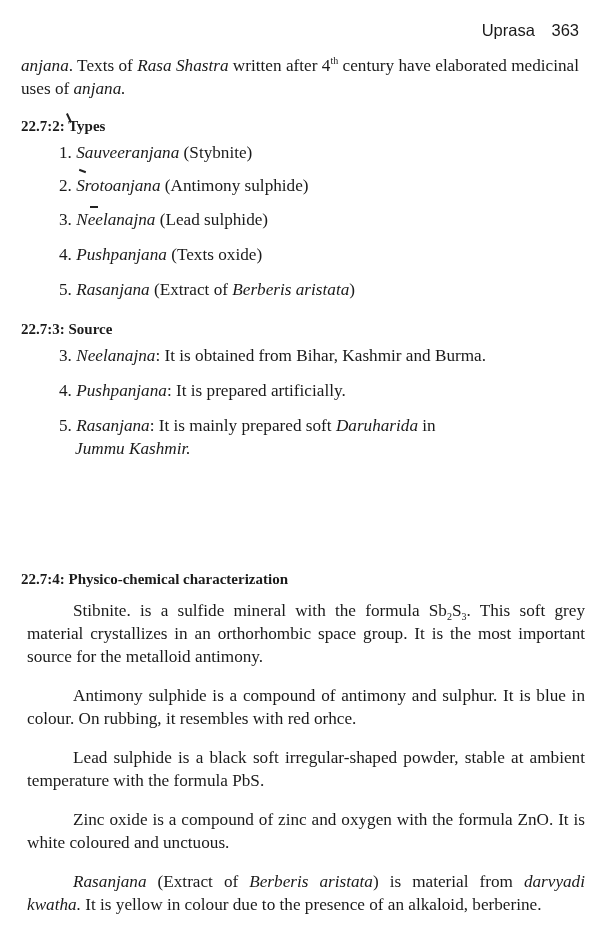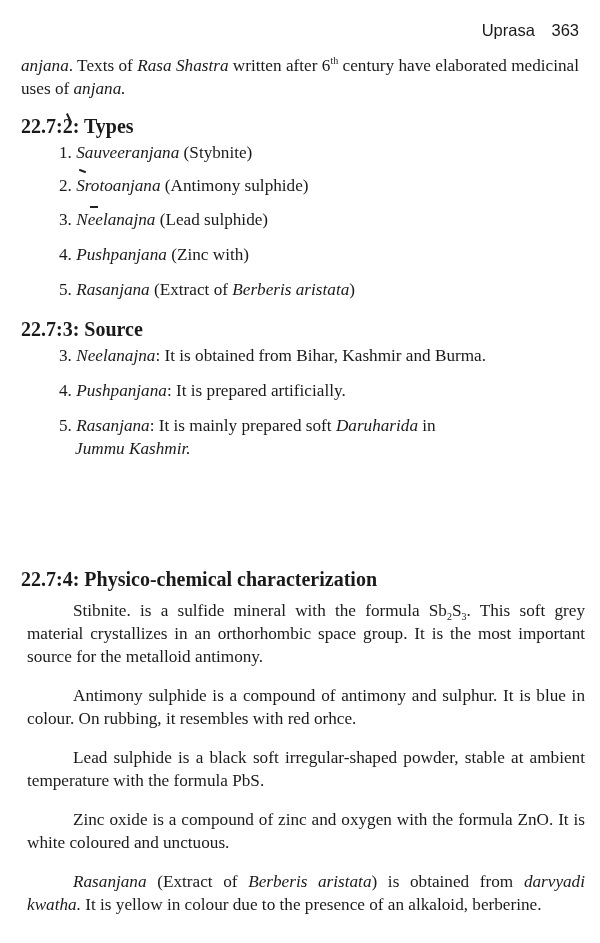--- a/index.html
+++ b/index.html
@@ -38,21 +38,21 @@
     .para-top {
       position: absolute;
       top: 54px;
       left: 0;
       width: 558px;
     }
     .section-heading {
       position: absolute;
       left: 0;
       font-weight: bold;
-      font-size: 20px;
+      font-size: 15px;
       line-height: 23px;
     }
     .list {
       position: absolute;
       left: 38px;
       width: 512px;
       margin: 0;
       padding: 0;
       list-style: none;
     }
@@ -83,47 +83,47 @@
 </head>
 <body>
 
 <div class="running-head">
   <span class="rh-title">Uprasa</span>
   <span>363</span>
 </div>
 
 <div class="page">
 
-  <p class="body-text para-top" style="margin:0"><i>anjana</i><span>. Texts of </span><i>Rasa Shastra</i><span> written after 6</span><sup>th</sup><span> century have elaborated medicinal uses of </span><i>anjana.</i></p>
+  <p class="body-text para-top" style="margin:0"><i>anjana</i><span>. Texts of </span><i>Rasa Shastra</i><span> written after 4</span><sup>th</sup><span> century have elaborated medicinal uses of </span><i>anjana.</i></p>
 
   <div class="section-heading" style="top:115px">22.7:2: Types</div>
   <ul class="list" style="top:141px">
     <li style="height:33px"><span class="num">1.</span> <i>Sauveeranjana</i><span> (Stybnite)</span></li>
     <li style="height:34px"><span class="num">2.</span> <i>Srotoanjana</i><span> (Antimony sulphide)</span></li>
     <li style="height:35px"><span class="num">3.</span> <i>Neelanajna</i><span> (Lead sulphide)</span></li>
-    <li style="height:35px"><span class="num">4.</span> <i>Pushpanjana</i><span> (Zinc with)</span></li>
+    <li style="height:35px"><span class="num">4.</span> <i>Pushpanjana</i><span> (Texts oxide)</span></li>
     <li style="height:34px"><span class="num">5.</span> <i>Rasanjana</i><span> (Extract of </span><i>Berberis aristata</i><span>)</span></li>
   </ul>
 
   <div class="section-heading" style="top:318px">22.7:3: Source</div>
   <ul class="list" style="top:344px">
     <li style="height:35px"><span class="num">3.</span> <i>Neelanajna</i><span>: It is obtained from Bihar, Kashmir and Burma.</span></li>
     <li style="height:35px"><span class="num">4.</span> <i>Pushpanjana</i><span>: It is prepared artificially.</span></li>
     <li style="height:58px"><span class="num">5.</span> <i>Rasanjana</i><span>: It is mainly prepared soft </span><i>Daruharida</i><span> in</span><i class="cont">Jummu Kashmir.</i></li>
   </ul>
 
   <div class="section-heading" style="top:568px">22.7:4: Physico-chemical characterization</div>
 
   <p class="body-text phys-para" style="top:593px"><span>Stibnite. is a sulfide mineral with the formula Sb</span><sub>2</sub><span>S</span><sub>3</sub><span>. This soft grey material crystallizes in an orthorhombic space group. It is the most important source for the metalloid antimony.</span></p>
 
   <p class="body-text phys-para" style="top:678px">Antimony sulphide is a compound of antimony and sulphur. It is blue in colour. On rubbing, it resembles with red orhce.</p>
 
   <p class="body-text phys-para" style="top:740px">Lead sulphide is a black soft irregular-shaped powder, stable at ambient temperature with the formula PbS.</p>
 
   <p class="body-text phys-para" style="top:802px">Zinc oxide is a compound of zinc and oxygen with the formula ZnO. It is white coloured and unctuous.</p>
 
-  <p class="body-text phys-para" style="top:864px"><i>Rasanjana</i><span> (Extract of </span><i>Berberis aristata</i><span>) is obtained from </span><i>darvyadi kwatha.</i><span> It is yellow in colour due to the presence of an alkaloid, berberine.</span></p>
+  <p class="body-text phys-para" style="top:864px"><i>Rasanjana</i><span> (Extract of </span><i>Berberis aristata</i><span>) is material from </span><i>darvyadi kwatha.</i><span> It is yellow in colour due to the presence of an alkaloid, berberine.</span></p>
 
 </div>
 
 <div class="mark" style="left:68px;top:113px;width:2px;height:10px;transform:rotate(-25deg);"></div>
 <div class="mark" style="left:79px;top:170px;width:7px;height:2px;transform:rotate(20deg);"></div>
 <div class="mark" style="left:90px;top:206px;width:8px;height:2px;"></div>
 
 </body></html>

